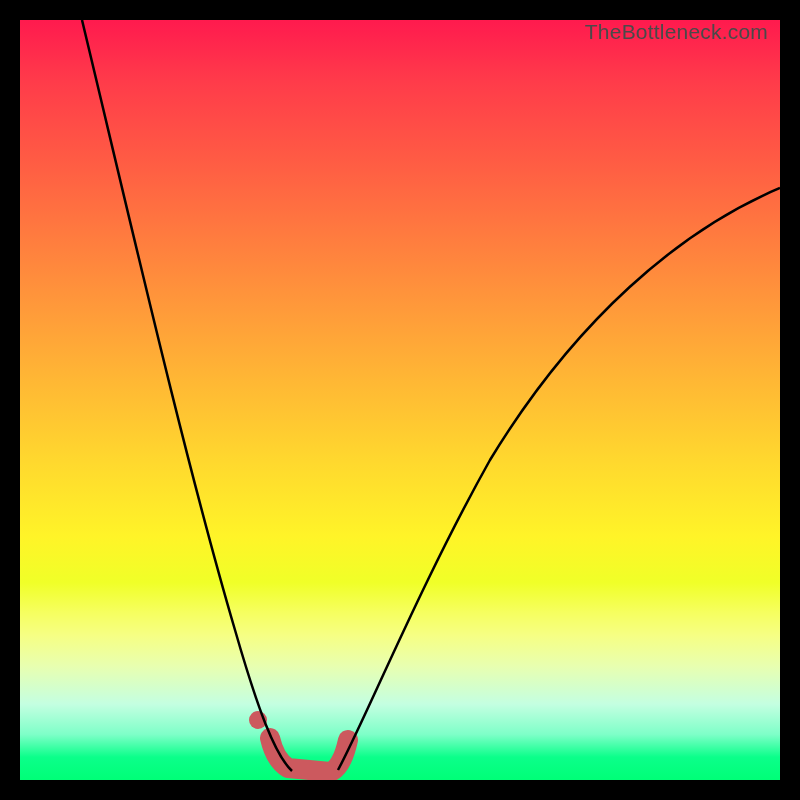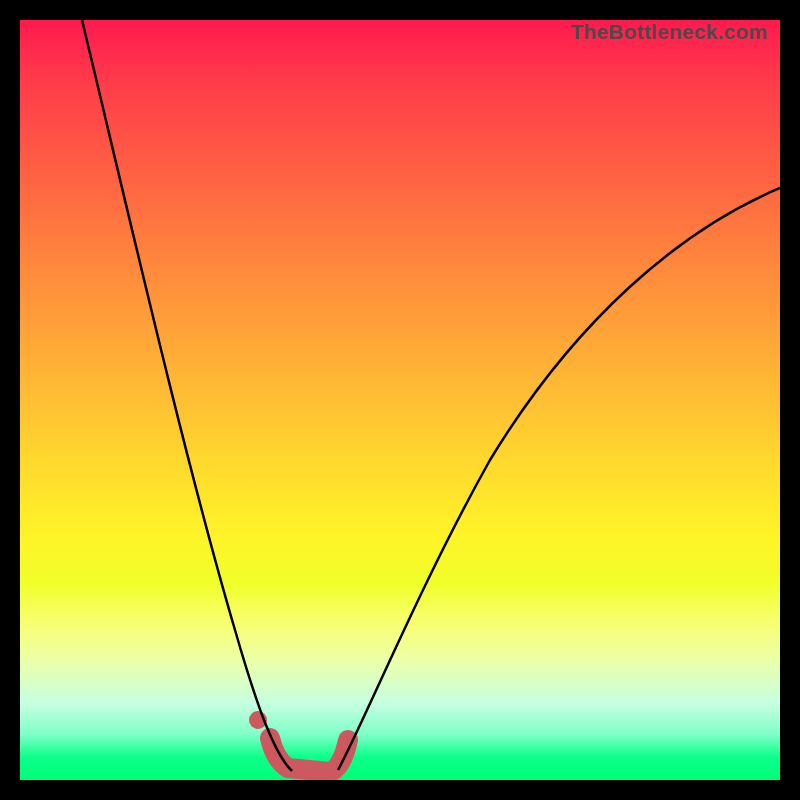--- a/index.html
+++ b/index.html
@@ -28,21 +28,20 @@
       #fff428 68%,
       #f0ff28 74%,
       #f6ff60 78%,
       #f6ff84 81%,
       #e8ffb0 85%,
       #c4ffe1 90%,
       #7effc8 94%,
       #0bff8a 97%,
       #00ff77 100%
     );
-    font-weight: bold;
   }
   .watermark {
     position: absolute;
     top: 0px;
     right: 12px;
     color: #4a4a4a;
     font-size: 21px;
     letter-spacing: 0.2px;
     user-select: none;
   }

